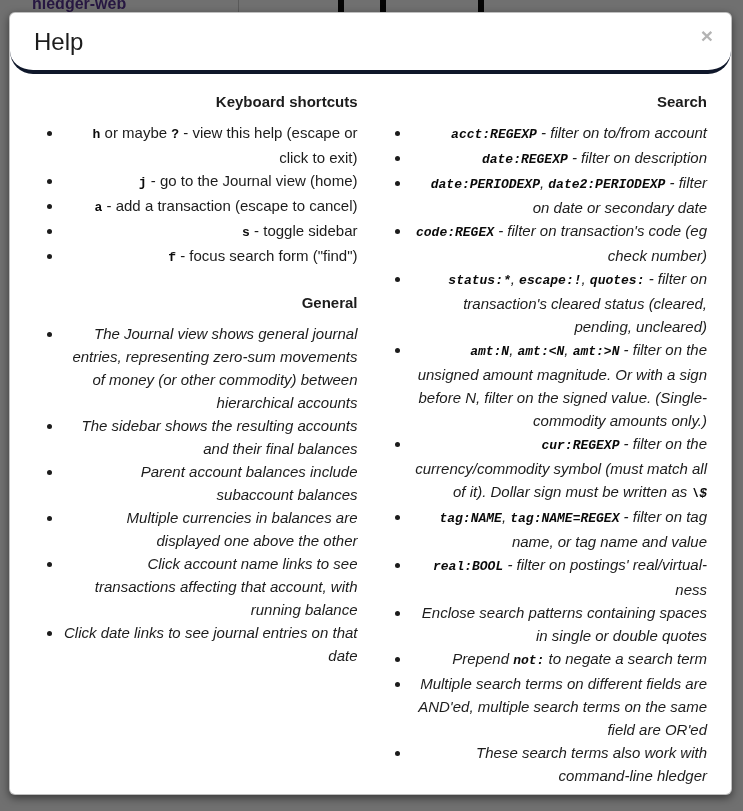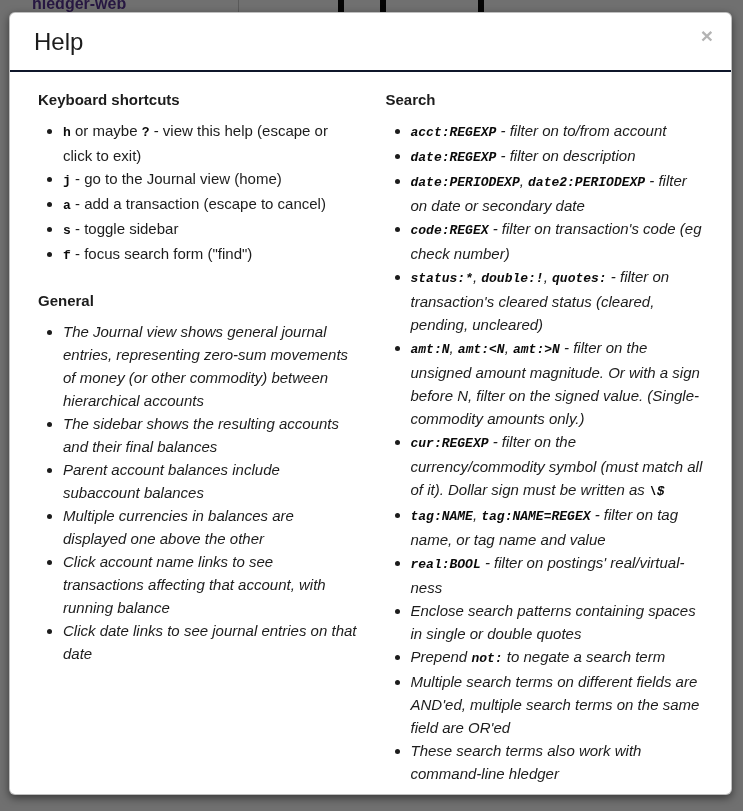--- a/index.html
+++ b/index.html
@@ -38,21 +38,22 @@
     width:723px; height:783px;
     background:#ffffff;
     border:1px solid rgba(0,0,0,0.25);
     border-radius:6px;
     box-shadow:0 3px 9px rgba(0,0,0,0.5);
     box-sizing:border-box;
   }
   .modal-header {
     position:relative;
     padding:14px 24px 13px 24px;
-    border-bottom:2px solid #0f172a;
+    border-bottom:4px solid #0f172a;
+    border-radius:23px;
   }
   .modal-title {
     margin:0;
     font-size:24px;
     font-weight:400;
     color:#1c1c1c;
     line-height:30px;
   }
   .close-btn {
     position:absolute; top:10px; right:14px;
@@ -60,20 +61,21 @@
     font-size:21px; font-weight:bold; line-height:1;
     color:#b4b4b4;
     cursor:pointer;
     font-family:"Liberation Sans", sans-serif;
   }
 
   .modal-body {
     display:flex;
     padding:18px 24px 10px 28px;
     box-sizing:border-box;
+    text-align:right;
   }
   .help-col { width:50%; box-sizing:border-box; }
   .help-col.left  { padding-right:15px; }
   .help-col.right { padding-left:13px; }
 
   .sec-heading {
     font-size:15px; font-weight:bold; color:#1c1c1c;
     margin:0 0 9px 0; line-height:20px;
   }
   ul.help-list {
@@ -133,21 +135,21 @@
           <li>Click date links to see journal entries on that date</li>
         </ul>
       </div>
     <div class="help-col right" id="right-col">
         <h4 class="sec-heading">Search</h4>
         <ul class="help-list">
           <li><code class="snip">acct:REGEXP</code> - filter on to/from account</li>
           <li><code class="snip">date:REGEXP</code> - filter on description</li>
           <li><code class="snip">date:PERIODEXP</code>, <code class="snip">date2:PERIODEXP</code> - filter on date or secondary date</li>
           <li><code class="snip">code:REGEX</code> - filter on transaction's code (eg check number)</li>
-          <li><code class="snip">status:*</code>, <code class="snip">double:!</code>, <code class="snip">quotes:</code> - filter on transaction's cleared status (cleared, pending, uncleared)</li>
+          <li><code class="snip">status:*</code>, <code class="snip">escape:!</code>, <code class="snip">quotes:</code> - filter on transaction's cleared status (cleared, pending, uncleared)</li>
           <li><code class="snip">amt:N</code>, <code class="snip">amt:&lt;N</code>, <code class="snip">amt:&gt;N</code> - filter on the unsigned amount magnitude. Or with a sign before N, filter on the signed value. (Single-commodity amounts only.)</li>
           <li><code class="snip">cur:REGEXP</code> - filter on the currency/commodity symbol (must match all of it). Dollar sign must be written as <code class="snip">\$</code></li>
           <li><code class="snip">tag:NAME</code>, <code class="snip">tag:NAME=REGEX</code> - filter on tag name, or tag name and value</li>
           <li><code class="snip">real:BOOL</code> - filter on postings' real/virtual-ness</li>
           <li>Enclose search patterns containing spaces in single or double quotes</li>
           <li>Prepend <code class="snip">not:</code> to negate a search term</li>
           <li>Multiple search terms on different fields are AND'ed, multiple search terms on the same field are OR'ed</li>
           <li>These search terms also work with command-line hledger</li>
         </ul>
       </div>

